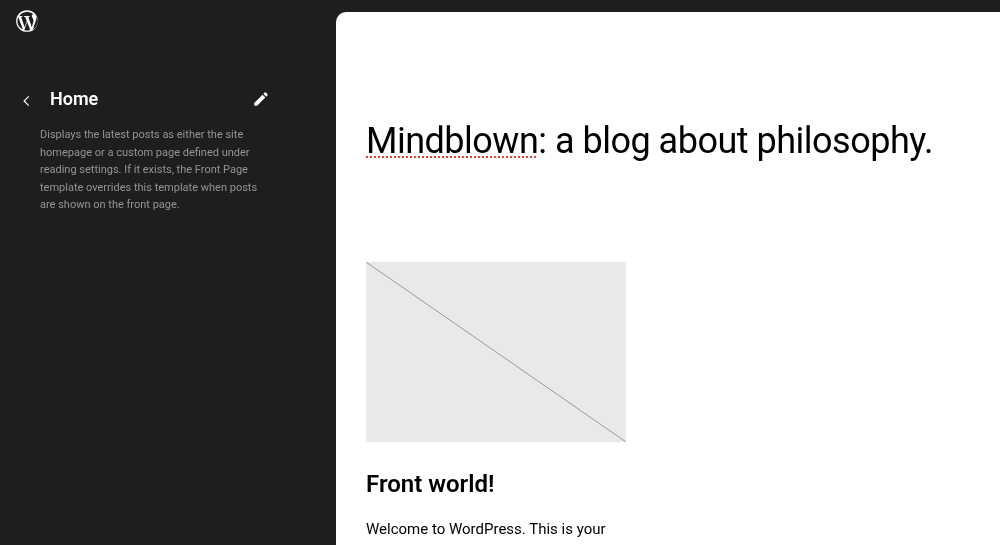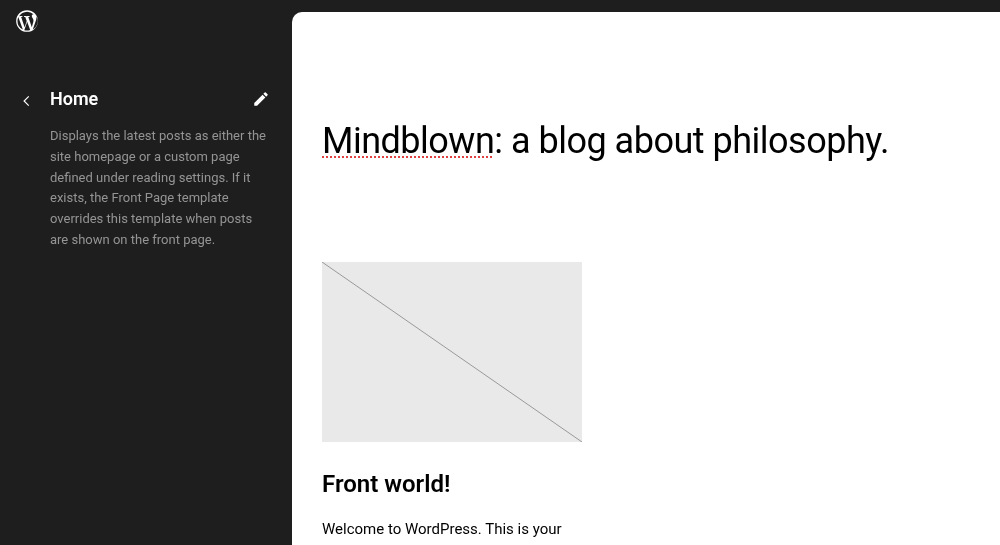--- a/index.html
+++ b/index.html
@@ -73,30 +73,31 @@
       display: flex;
       align-items: center;
       justify-content: center;
     }
     .edit-icon svg {
       width: 18px;
       height: 18px;
       fill: #fff;
     }
     .sidebar-description {
-      padding: 16px 20px 0 50px;
-      font-size: 13px;
+      padding: 16px 20px 0 40px;
+      font-size: 11px;
       line-height: 1.6;
       color: #949494;
     }
     .main-area {
       flex: 1;
       background: #1e1e1e;
       padding-top: 12px;
       position: relative;
+      margin-left: 44px;
     }
     .canvas {
       background: #fff;
       border-radius: 10px 0 0 0;
       height: 100%;
       padding: 108px 30px 0 30px;
       overflow: hidden;
     }
     .page-heading {
       font-size: 36px;

